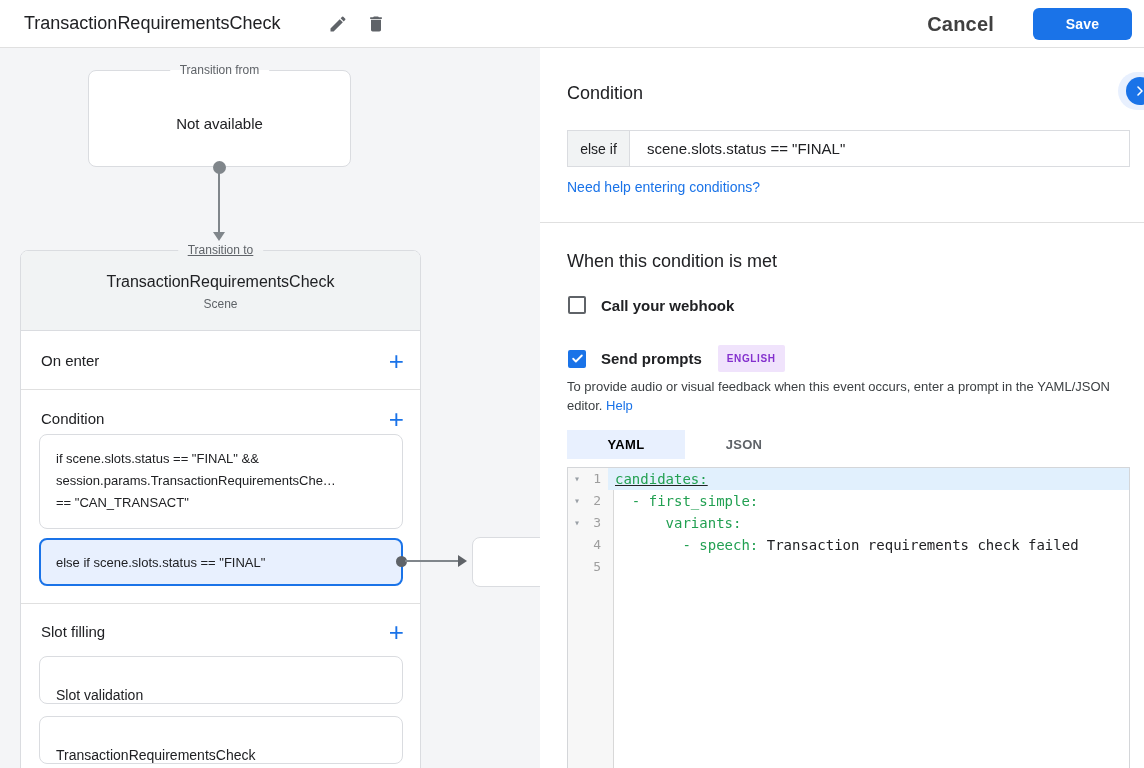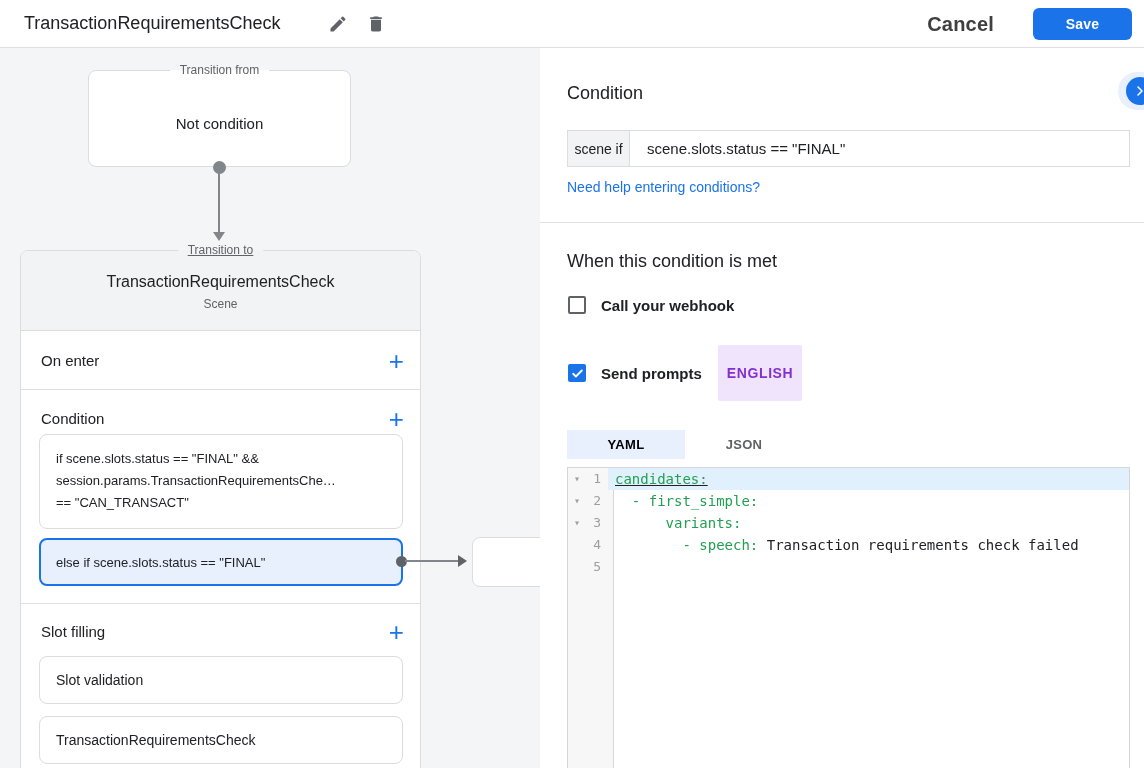--- a/index.html
+++ b/index.html
@@ -70,21 +70,21 @@
   .cond-box2 { position:absolute; left:18px; top:148px; width:364px; height:48px;
                background:#e8f0fe; border:2px solid #1a73e8; border-radius:8px;
                display:flex; align-items:center; padding:0 15px; font-size:13px;
                color:#202124; cursor:pointer; }
 
   .slot-sec { position:relative; height:180px; }
   .slot-sec .sec-label { position:absolute; left:20px; top:19px; }
   .slot-sec .add-btn { top:18px; }
   .slot-box { position:absolute; left:18px; width:364px; height:48px; background:#fff;
               border:1px solid #dadce0; border-radius:8px; display:flex;
-              align-items:center; padding:0 16px; font-size:14px; cursor:pointer; }
+              align-items:flex-end; padding:0 16px; font-size:14px; cursor:pointer; }
   .slot-box-a { top:52px; }
   .slot-box-b { top:112px; }
 
   .harrow-dot { position:absolute; left:396px; top:508px; width:11px; height:11px;
                 border-radius:50%; background:#5f6368; }
   .harrow-line { position:absolute; left:405px; top:512px; width:54px; height:2px;
                  background:#80868b; }
   .harrow-head { position:absolute; left:458px; top:507px; width:0; height:0;
                  border-top:6px solid transparent; border-bottom:6px solid transparent;
                  border-left:9px solid #5f6368; }
@@ -117,22 +117,22 @@
   .divider { position:absolute; left:0; top:174px; width:604px; height:1px; background:#e0e0e0; }
 
   .check-row { position:absolute; left:28px; display:flex; align-items:center; }
   .row-webhook { top:248px; }
   .row-prompts { top:297px; }
   .checkbox { width:18px; height:18px; border:2px solid #5f6368; border-radius:2px;
               background:#fff; cursor:pointer; flex:none; }
   .checkbox.checked { background:#1a73e8; border-color:#1a73e8; display:flex;
                       align-items:center; justify-content:center; }
   .check-label { margin-left:15px; font-size:15px; font-weight:700; color:#202124;text-align:right; }
-  .lang-badge { margin-left:16px; background:#f0e3fc; color:#8430ce; font-size:14px;
-                font-weight:700; letter-spacing:.6px; padding:20px 9px; border-radius:2px; }
+  .lang-badge { margin-left:16px; background:#f0e3fc; color:#8430ce; font-size:10px;
+                font-weight:700; letter-spacing:.6px; padding:8px 9px; border-radius:2px; }
 
   .desc { position:absolute; left:27px; top:329px; width:556px; font-size:13px;
           line-height:19px; color:#3c4043; }
   .desc .inline-link { color:#1a73e8; cursor:pointer; }
 
   .tabs { position:absolute; left:27px; top:382px; display:flex; }
   .tab { width:118px; height:29px; display:flex; align-items:center; justify-content:center;
          font-size:13px; font-weight:700; letter-spacing:.3px; color:#5f6368; cursor:pointer; }
   .tab.active { background:#e8f0fe; color:#000000; }
 
@@ -167,21 +167,21 @@
       </svg>
   </span>
   <span class="cancel-btn">Cancel</span>
   <button class="save-btn">Save</button>
 </div>
 
 <div class="flow-panel">
 
   <div class="tfrom">
     <span class="legend">Transition from</span>
-    <div class="tfrom-content">Not condition</div>
+    <div class="tfrom-content">Not available</div>
   </div>
 
   <div class="varrow-dot"></div>
   <div class="varrow-line"></div>
   <div class="varrow-head"></div>
 
   <div class="tto">
     <span class="legend">Transition to</span>
 
     <div class="tto-header">
@@ -230,21 +230,21 @@
   <div class="detail-h h-cond">Condition</div>
 
   <div class="expand-halo"></div>
   <div class="expand-btn">
     <svg width="12" height="12" viewBox="0 0 24 24">
         <path d="M8 4l8 8-8 8" fill="none" stroke="#ffffff" stroke-width="3.2" stroke-linecap="round" stroke-linejoin="round"></path>
       </svg>
   </div>
 
   <div class="cond-input-row">
-    <div class="cond-prefix">scene if</div>
+    <div class="cond-prefix">else if</div>
     <input class="cond-value" type="text" value="scene.slots.status == &quot;FINAL&quot;" style="">
   </div>
 
   <span class="help-link">Need help entering conditions?</span>
   <div class="divider"></div>
 
   <div class="detail-h h-when">When this condition is met</div>
 
   <div class="check-row row-webhook">
     <span class="checkbox"></span>
@@ -254,20 +254,24 @@
   <div class="check-row row-prompts">
     <span class="checkbox checked">
       <svg width="13" height="13" viewBox="0 0 24 24">
           <path d="M4 12.5l5 5L20 6.5" fill="none" stroke="#ffffff" stroke-width="3.4" stroke-linecap="round" stroke-linejoin="round"></path>
         </svg>
     </span>
     <span class="check-label">Send prompts</span>
     <span class="lang-badge">ENGLISH</span>
   </div>
 
+  <div class="desc">
+    <span>To provide audio or visual feedback when this event occurs, enter a prompt in the YAML/JSON editor.</span>
+    <span class="inline-link">Help</span>
+  </div>
 
   <div class="tabs">
     <div class="tab active">YAML</div>
     <div class="tab">JSON</div>
   </div>
 
   <div class="editor">
     <div class="gutter-bg"></div>
 
     <div class="cm-line highlight">

